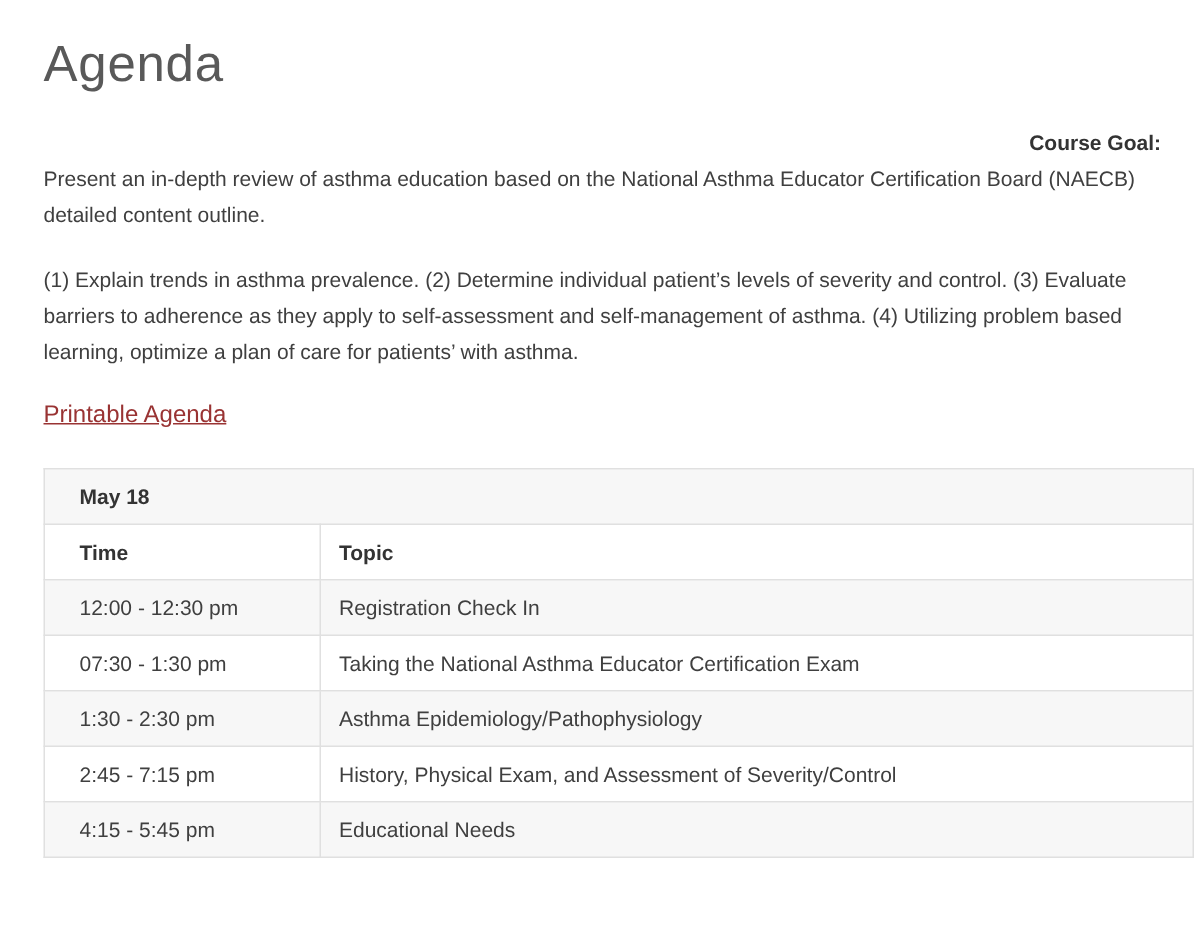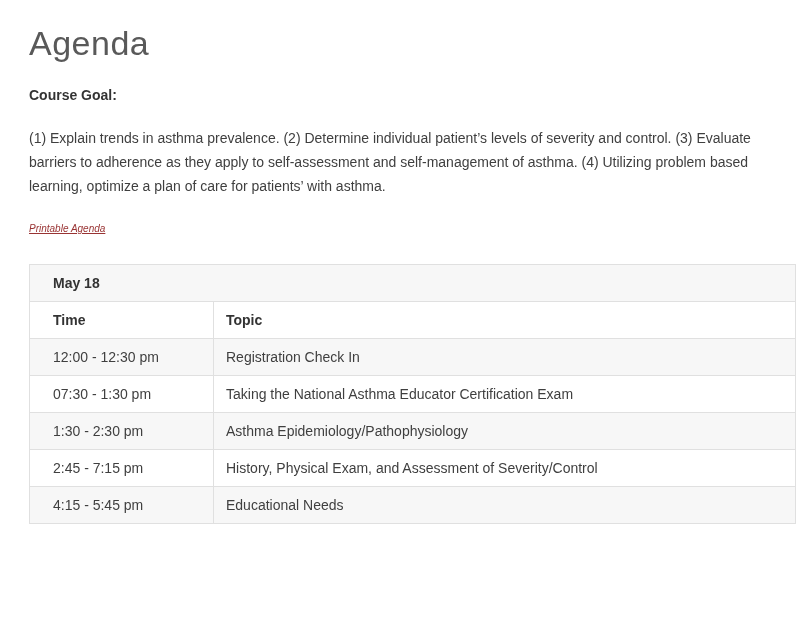--- a/index.html
+++ b/index.html
@@ -28,26 +28,26 @@
     margin: 0 0 19px 0;
     max-width: 745px;
     font-size: 14px;
     line-height: 24px;
     color: var(--body-color, #3f3f3f);
   }
   p.section strong {
     display: block;
     color: var(--heading-color, #333333);
     font-weight: 700;
+    text-align: right;
   }
   .link-row {
     margin: 12px 0 23px 0;
-    font-size: 10px;
+    font-size: 16px;
     line-height: 24px;
-    font-style: italic;
   }
   .link-row a {
     color: var(--link-color, #993333);
     text-decoration: underline;
     cursor: pointer;
   }
   table.agenda-table {
     border-collapse: collapse;
     width: 767px;
     font-size: 14px;
@@ -78,20 +78,21 @@
 </style>
 </head>
 <body>
 
 <div class="page">
 
   <h1 class="page-title">Agenda</h1>
 
   <p class="section">
     <strong>Course Goal:</strong>
+    <span>Present an in-depth review of asthma education based on the National Asthma Educator Certification Board (NAECB) detailed content outline.</span>
   </p>
 
   <p class="section">
     <span>(1) Explain trends in asthma prevalence. (2) Determine individual patient’s levels of severity and control. (3) Evaluate barriers to adherence as they apply to self-assessment and self-management of asthma. (4) Utilizing problem based learning, optimize a plan of care for patients’ with asthma.</span>
   </p>
 
   <div class="link-row">
     <a href="#">Printable Agenda</a>
   </div>
 

